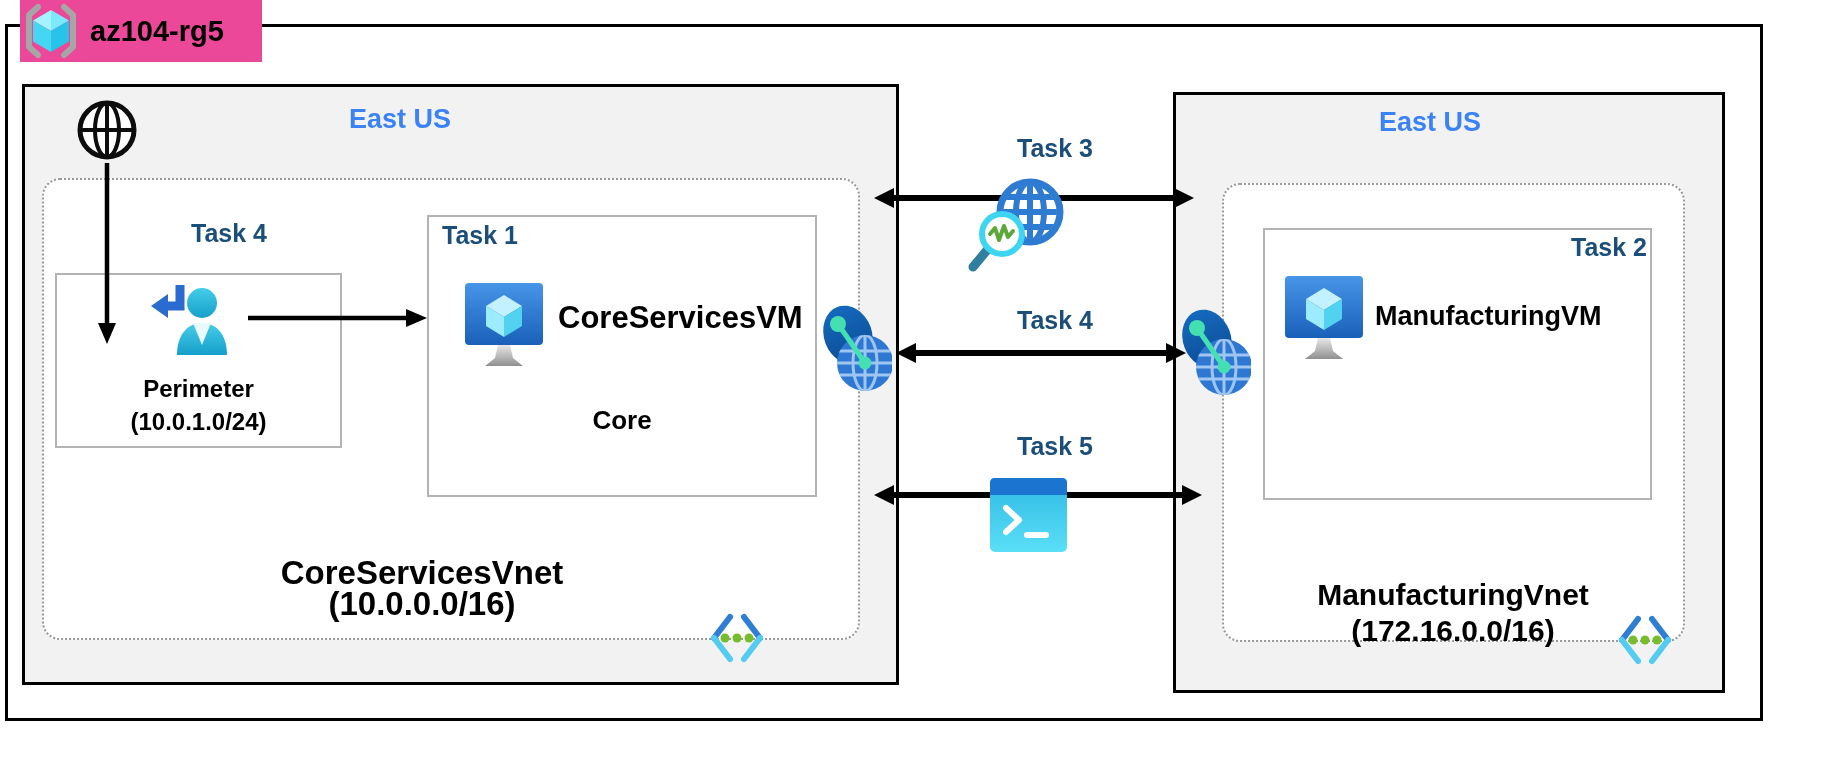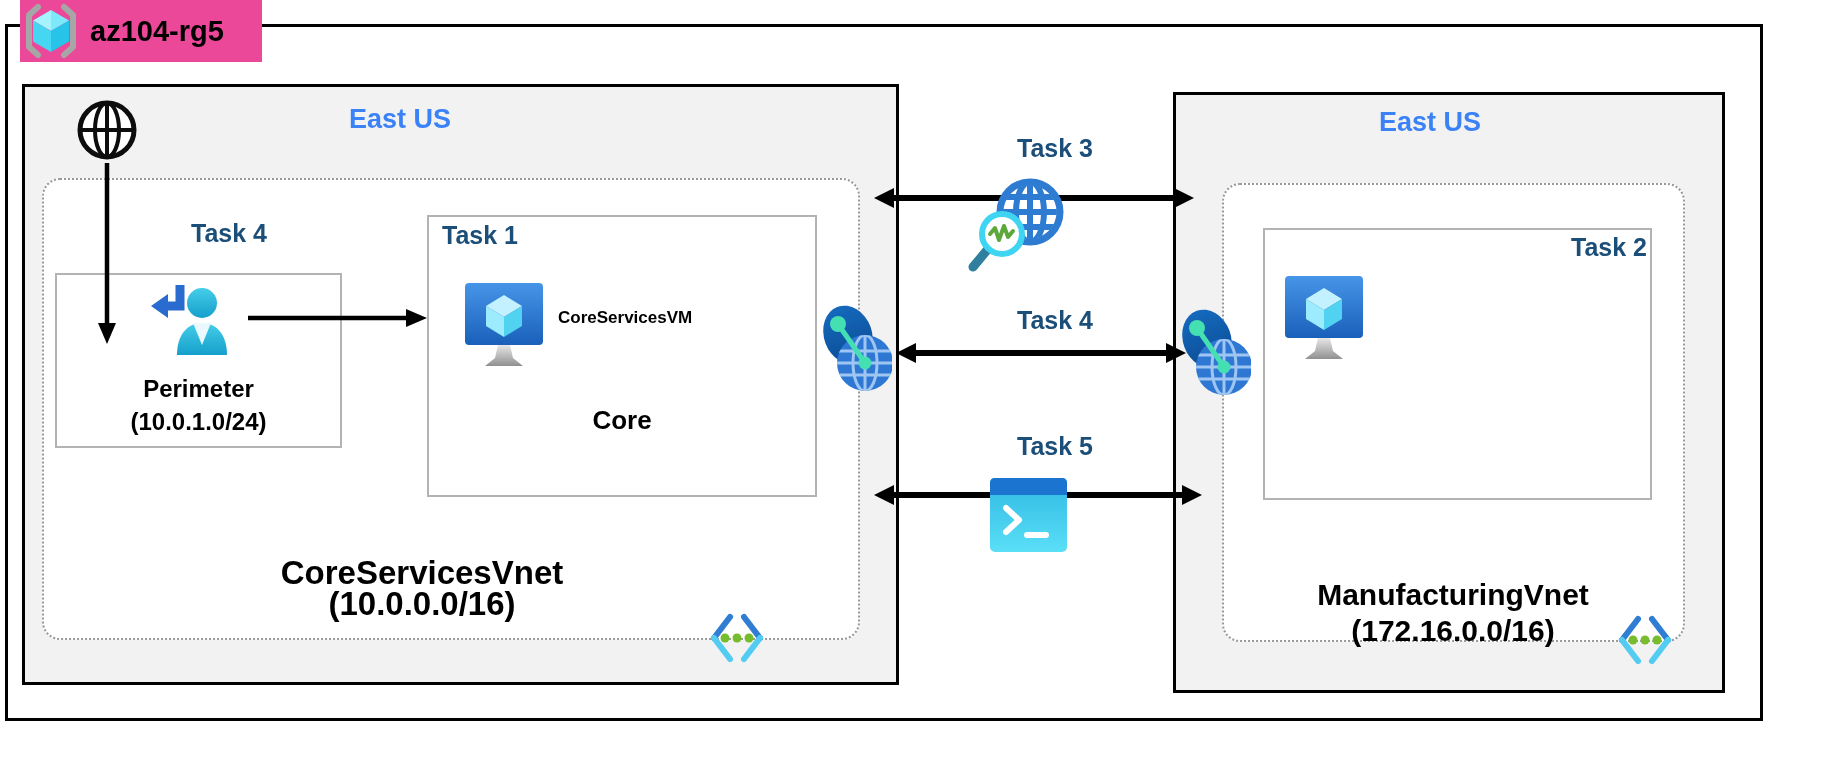--- a/index.html
+++ b/index.html
@@ -117,21 +117,21 @@
         <stop offset="0" stop-color="#e8e8e8"></stop>
           <stop offset="1" stop-color="#909090"></stop>
       </linearGradient>
     </defs>
     <rect x="0" y="0" width="78" height="62" rx="4" fill="url(#vmb1)"></rect>
     <polygon points="39,12 57,23 39,34 21,23" fill="#c3f1ff"></polygon>
     <polygon points="21,23 39,34 39,54 21,43" fill="#9cebff"></polygon>
     <polygon points="57,23 57,43 39,54 39,34" fill="#50d2f0"></polygon>
     <polygon points="33,62 45,62 48,75 58,83 20,83 30,75" fill="url(#vmg1)"></polygon>
   </svg>
-  <div class="abs blk-label" style="left:558px; top:302px; font-size:17px; line-height:32px;">CoreServicesVM</div>
+  <div class="abs blk-label" style="left:558px; top:302px; font-size:31px; line-height:32px;">CoreServicesVM</div>
   <div class="abs blk-label two-line" style="left:427px; top:404px; width:390px; font-size:26px; line-height:33px;">
     <div>Core</div>
   </div>
 
   <div class="abs blk-label two-line" style="left:272px; top:557px; width:300px; font-size:33px; line-height:31px;">
     <div>CoreServicesVnet</div>
     <div>(10.0.0.0/16)</div>
   </div>
 
   <svg class="abs icon" style="left:708px; top:613px;" width="58" height="50" viewBox="0 0 58 50">
@@ -260,20 +260,21 @@
         <stop offset="0" stop-color="#e8e8e8"></stop>
           <stop offset="1" stop-color="#909090"></stop>
       </linearGradient>
     </defs>
     <rect x="0" y="0" width="78" height="62" rx="4" fill="url(#vmb2)"></rect>
     <polygon points="39,12 57,23 39,34 21,23" fill="#c3f1ff"></polygon>
     <polygon points="21,23 39,34 39,54 21,43" fill="#9cebff"></polygon>
     <polygon points="57,23 57,43 39,54 39,34" fill="#50d2f0"></polygon>
     <polygon points="33,62 45,62 48,75 58,83 20,83 30,75" fill="url(#vmg2)"></polygon>
   </svg>
+  <div class="abs blk-label" style="left:1375px; top:300px; font-size:27px; line-height:32px;">ManufacturingVM</div>
 
   <div class="abs blk-label two-line" style="left:1283px; top:577px; width:340px; font-size:30px; line-height:36px;">
     <div>ManufacturingVnet</div>
     <div>(172.16.0.0/16)</div>
   </div>
 
   <svg class="abs icon" style="left:1616px; top:615px;" width="58" height="50" viewBox="0 0 58 50">
     <line x1="22" y1="4" x2="6" y2="25" stroke="#2f7ed3" stroke-width="6" stroke-linecap="round"></line>
     <line x1="6" y1="25" x2="22" y2="46" stroke="#54ccf2" stroke-width="6" stroke-linecap="round"></line>
     <line x1="36" y1="4" x2="52" y2="25" stroke="#2f7ed3" stroke-width="6" stroke-linecap="round"></line>

